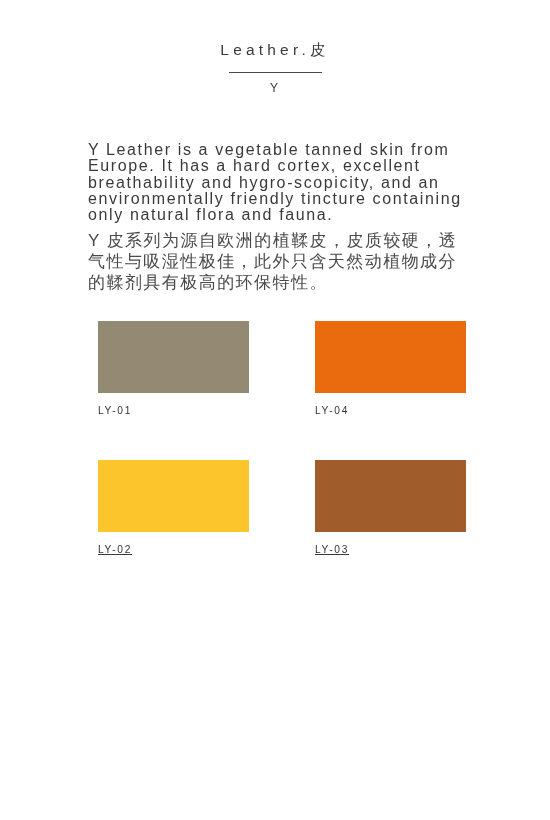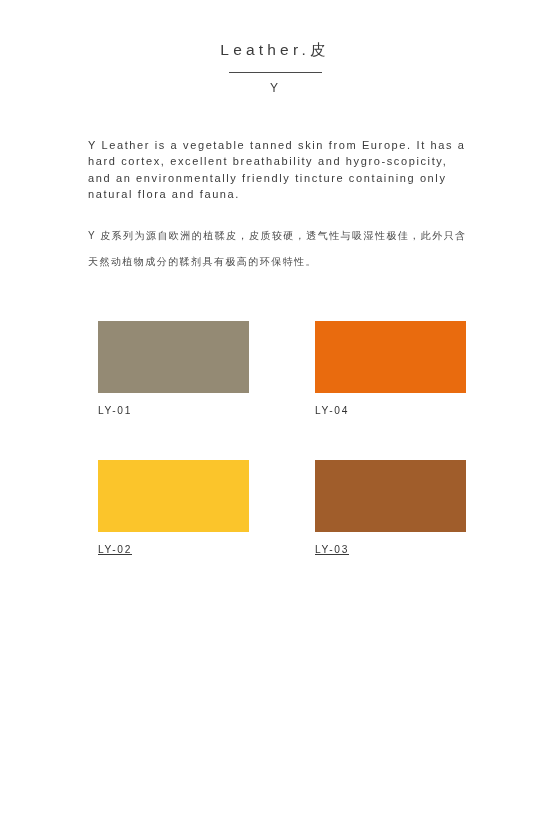--- a/index.html
+++ b/index.html
@@ -63,36 +63,36 @@
     left: 88px;
     top: 0;
     width: 380px;
   }
 
   .para-en {
     position: absolute;
     top: 126px;
     left: 0;
     width: 378px;
-    font-size: 11px;
+    font-size: 16px;
     letter-spacing: 1.62px;
     line-height: 16.3px;
     color: #3a3a3a;
     text-align: left;
     white-space: pre-line;
   }
 
   .para-zh {
     position: absolute;
     top: 213px;
     left: 0;
     width: 382px;
-    font-size: 10px;
+    font-size: 17px;
     letter-spacing: 1.45px;
-    line-height: 26px;
+    line-height: 21px;
     color: #4a4a4a;
     text-align: left;
   }
 
   
   .swatch-grid {
     position: absolute;
     left: 98px;
     top: 321px;
     width: 370px;

